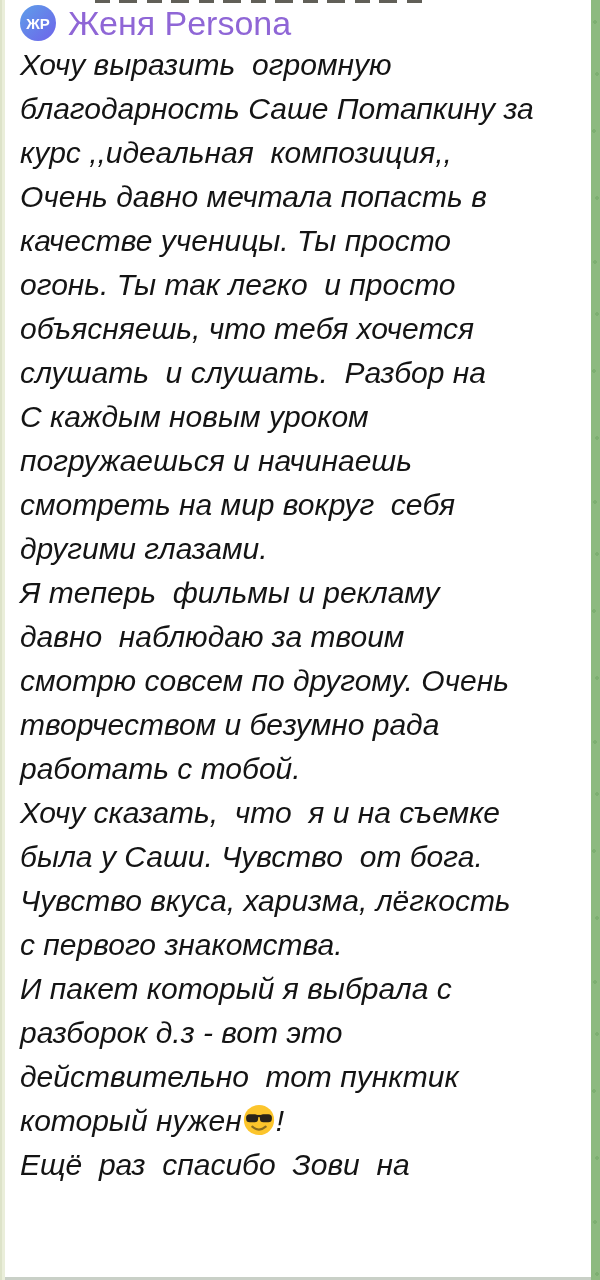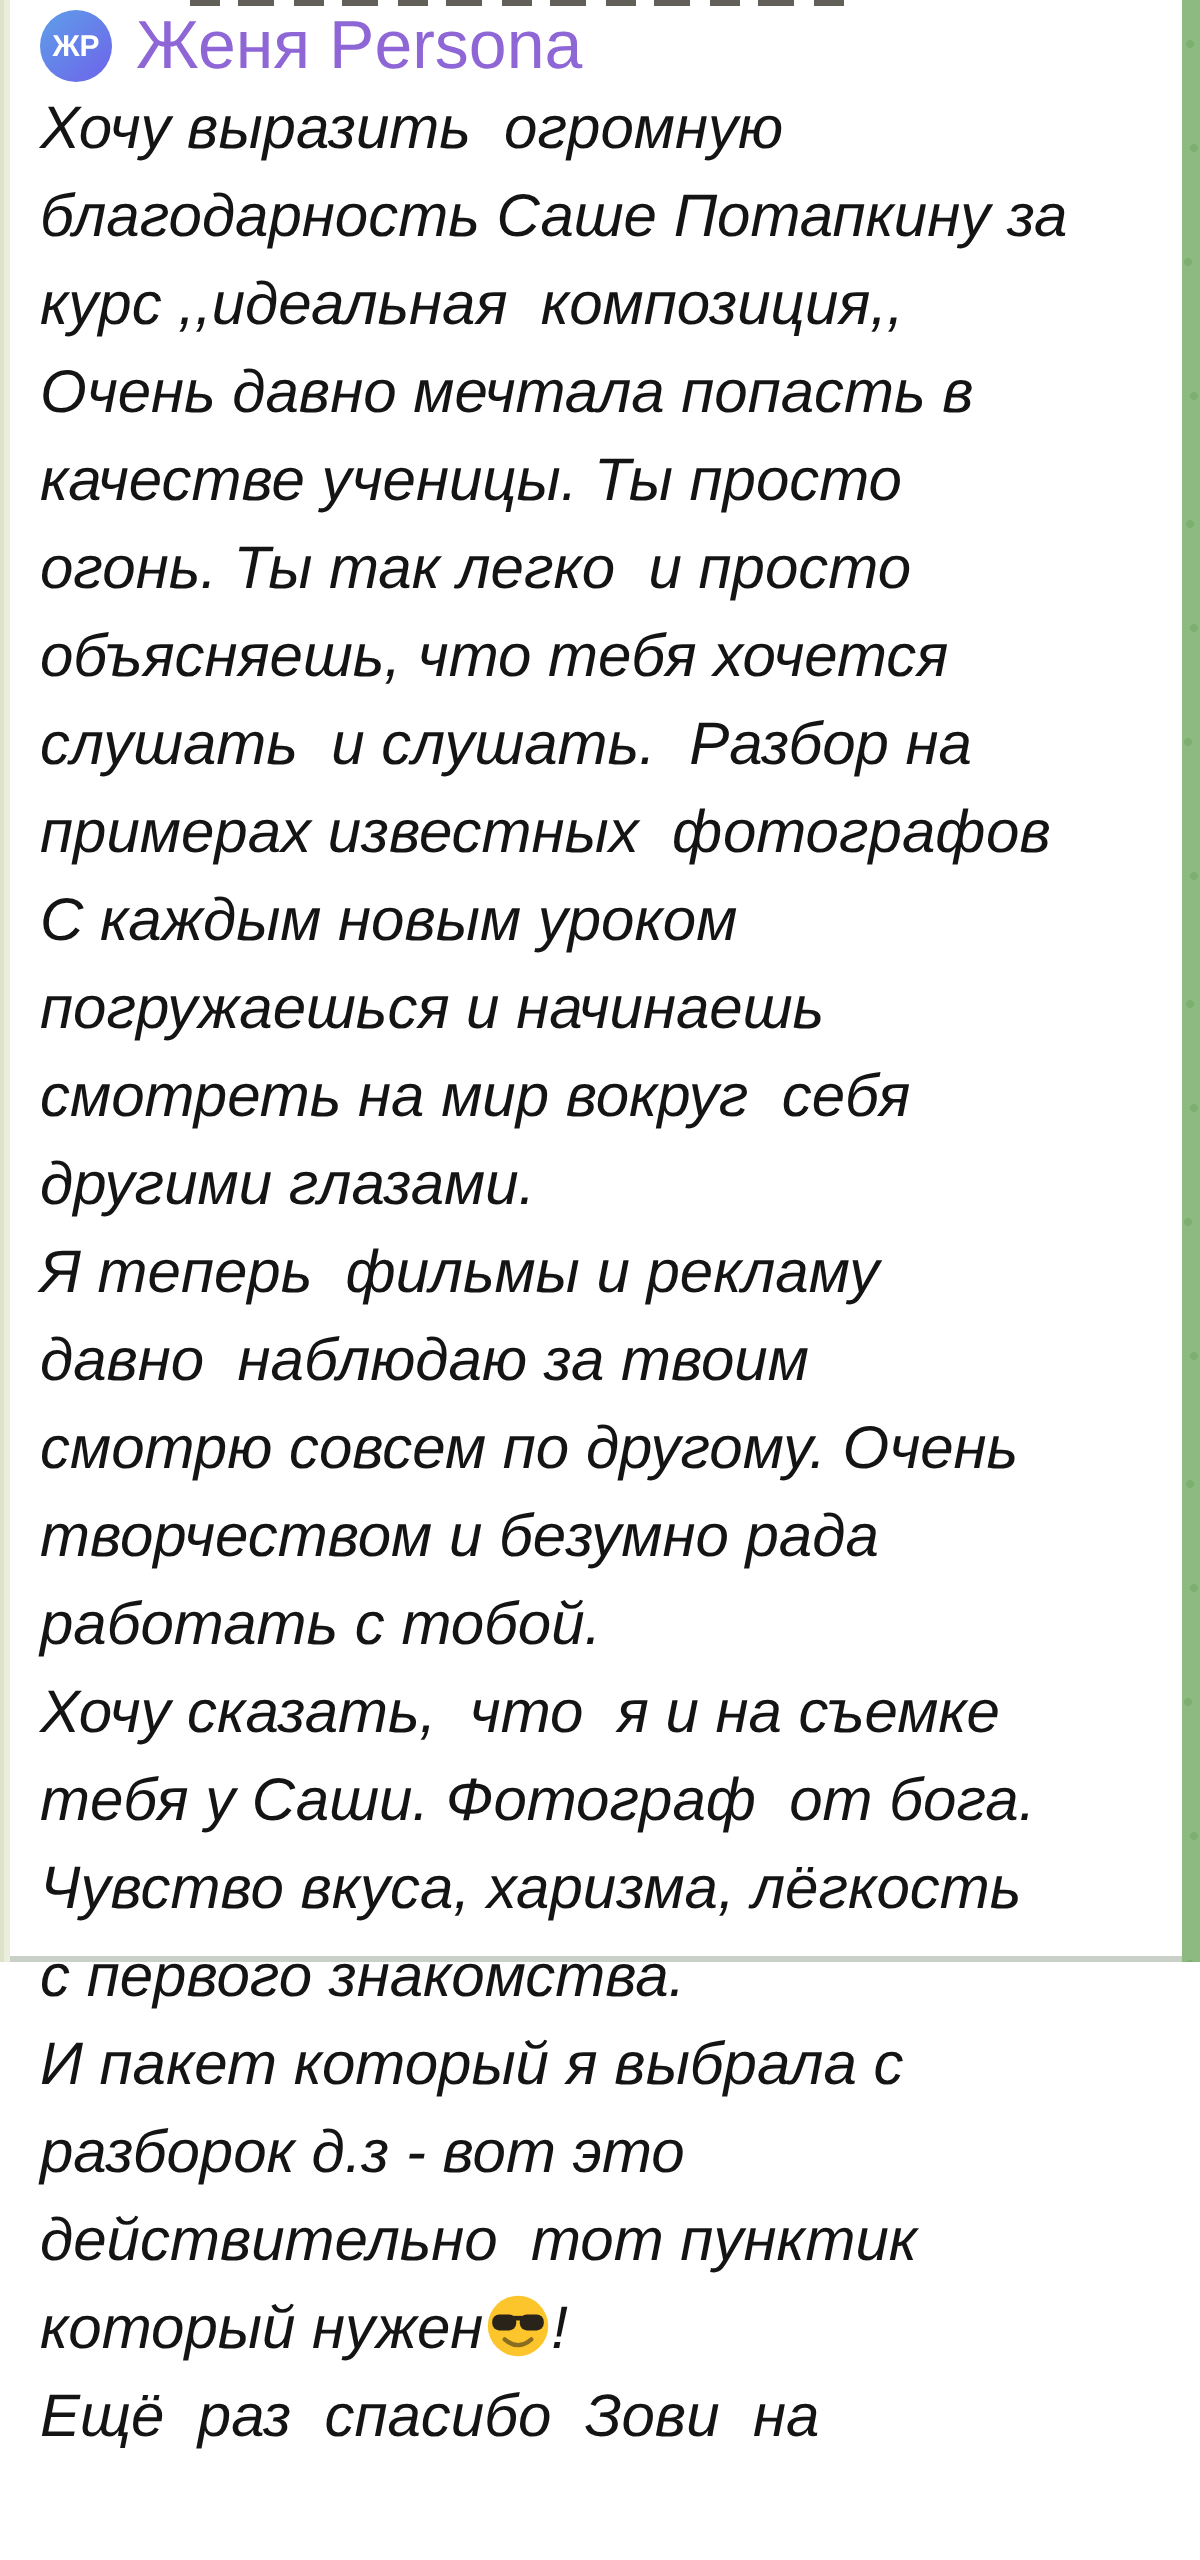--- a/index.html
+++ b/index.html
@@ -7,21 +7,21 @@
     padding: 0;
     width: 600px;
     height: 1280px;
     overflow: hidden;
     background: #ffffff;
     font-family: "Liberation Sans", sans-serif;
   }
   .chat-screen {
     position: relative;
     width: 600px;
-    height: 981px;
+    height: 1280px;
     background: #ffffff;
   }
   
   .left-strip {
     position: absolute;
     left: 0; top: 0;
     width: 5px; height: 100%;
     background: var(--wallpaper-edge-light, #eaeeda);
     border-left: 2px solid #dde3c9;
     box-sizing: border-box;
@@ -129,32 +129,31 @@
     </div>
     <div class="message" id="message-lines">
         <div class="line">Хочу выразить  огромную</div>
         <div class="line">благодарность Саше Потапкину за</div>
         <div class="line">курс ,,идеальная  композиция,,</div>
         <div class="line">Очень давно мечтала попасть в</div>
         <div class="line">качестве ученицы. Ты просто</div>
         <div class="line">огонь. Ты так легко  и просто</div>
         <div class="line">объясняешь, что тебя хочется</div>
         <div class="line">слушать  и слушать.  Разбор на</div>
-        <div class="line">примерах известных  фотографов</div>
         <div class="line">С каждым новым уроком</div>
         <div class="line">погружаешься и начинаешь</div>
         <div class="line">смотреть на мир вокруг  себя</div>
         <div class="line">другими глазами.</div>
         <div class="line">Я теперь  фильмы и рекламу</div>
         <div class="line">давно  наблюдаю за твоим</div>
         <div class="line">смотрю совсем по другому. Очень</div>
         <div class="line">творчеством и безумно рада</div>
         <div class="line">работать с тобой.</div>
         <div class="line">Хочу сказать,  что  я и на съемке</div>
-        <div class="line">тебя у Саши. Фотограф  от бога.</div>
+        <div class="line">была у Саши. Чувство  от бога.</div>
         <div class="line">Чувство вкуса, харизма, лёгкость</div>
         <div class="line">с первого знакомства.</div>
         <div class="line">И пакет который я выбрала с</div>
         <div class="line">разборок д.з - вот это</div>
         <div class="line">действительно  тот пунктик</div>
         <div class="line">который нужен<svg class="emj-svg" width="32" height="32" viewBox="0 0 36 36">
             <circle cx="18" cy="18" r="17" fill="#fcc52c"></circle>
             <rect x="3.5" y="11.5" width="13.5" height="9" rx="4" fill="#292319"></rect>
             <rect x="19" y="11.5" width="13.5" height="9" rx="4" fill="#292319"></rect>
             <rect x="14" y="12.3" width="8" height="2.6" fill="#292319"></rect>

